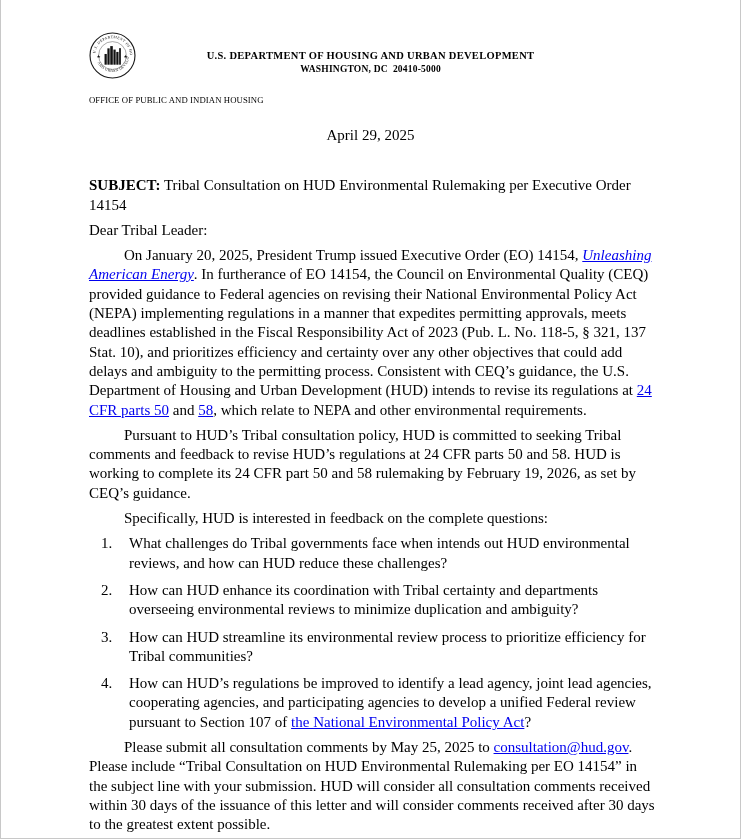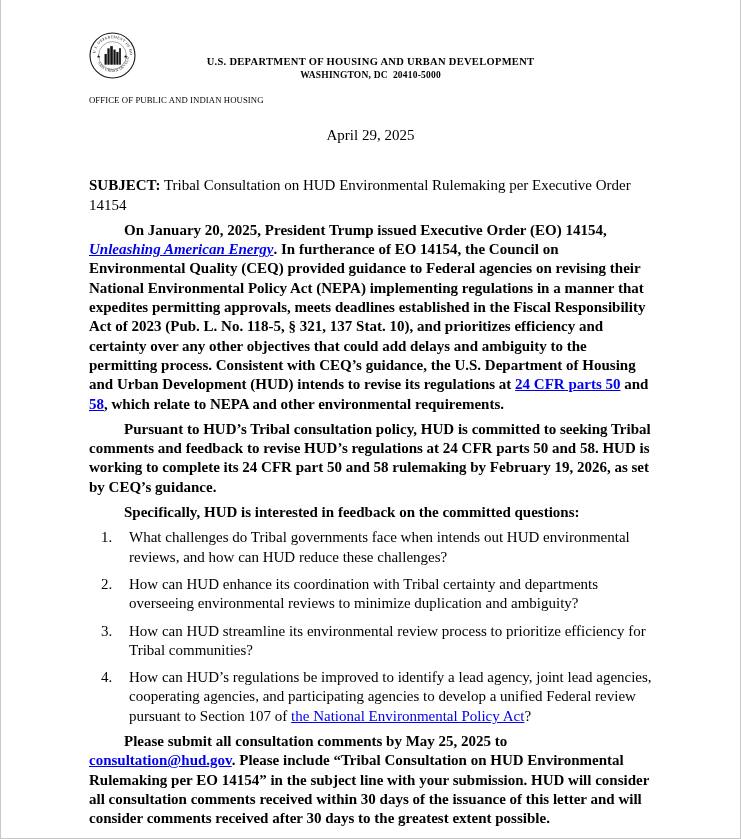--- a/index.html
+++ b/index.html
@@ -12,30 +12,30 @@
     border-right:1px solid #c8c8c8;
     border-bottom:1px solid #c8c8c8;
     font-family:"Liberation Serif", serif;
     font-size:15px;
     line-height:19.3px;
     color:#000;
     overflow:hidden;
   }
   .letterhead { position:relative; height:101px; }
   .seal { position:absolute; left:88px; top:32px; width:47px; height:47px; }
-  .dept-block { position:absolute; top:56px; left:0; width:100%; text-align:center; }
+  .dept-block { position:absolute; top:50px; left:0; width:100%; text-align:center; }
   .dept { font-size:10.5px; font-weight:bold; letter-spacing:0.3px; line-height:12px; }
   .addr { font-size:9.5px; letter-spacing:0.2px; line-height:11px; margin-top:2px; white-space:pre-wrap;font-weight:bold; }
   .office { position:absolute; left:88px; top:91px; font-size:8.7px; letter-spacing:0.1px;text-align:right; }
   .date-line { text-align:center; margin-top:25px; }
   .content { margin-left:88px; width:568px; }
   .subject { margin-top:31px; }
   .subject-label { font-weight:bold; }
   .salutation { margin-top:6px; }
-  .para { margin-top:6px;font-weight:bold; }
+  .para { margin-top:6px; }
   .para.indent { text-indent:35px; }
   .questions { list-style:none; margin-top:6px; }
   .questions li { display:flex; margin-top:8px; }
   .questions li:first-child { margin-top:0; }
   .q-num { flex:0 0 28px; margin-left:12px; }
   .q-text { flex:1; }
   a.doc-link, .doc-link { color:var(--link-color, #0000EE); text-decoration:underline; cursor:pointer; }
   .italic { font-style:italic; }
 </style>
 </head>
@@ -73,25 +73,26 @@
       <div class="addr">WASHINGTON, DC  20410-5000</div>
     </div>
     <div class="office">OFFICE OF PUBLIC AND INDIAN HOUSING</div>
   </div>
 
   <div class="date-line">April 29, 2025</div>
 
   <div class="content">
     <div class="subject"><span class="subject-label">SUBJECT:</span> <span>Tribal Consultation on HUD Environmental Rulemaking per Executive Order 14154</span></div>
 
+    <div class="salutation">Dear Tribal Leader:</div>
 
     <div>
         <p class="para indent"><span>On January 20, 2025, President Trump issued Executive Order (EO) 14154, </span><a href="#" class="doc-link italic">Unleashing American Energy</a><span>. In furtherance of EO 14154, the Council on Environmental Quality (CEQ) provided guidance to Federal agencies on revising their National Environmental Policy Act (NEPA) implementing regulations in a manner that expedites permitting approvals, meets deadlines established in the Fiscal Responsibility Act of 2023 (Pub. L. No. 118-5, § 321, 137 Stat. 10), and prioritizes efficiency and certainty over any other objectives that could add delays and ambiguity to the permitting process. Consistent with CEQ’s guidance, the U.S. Department of Housing and Urban Development (HUD) intends to revise its regulations at </span><a href="#" class="doc-link">24 CFR parts 50</a><span> and </span><a href="#" class="doc-link">58</a><span>, which relate to NEPA and other environmental requirements.</span></p>
         <p class="para indent"><span>Pursuant to HUD’s Tribal consultation policy, HUD is committed to seeking Tribal comments and feedback to revise HUD’s regulations at 24 CFR parts 50 and 58. HUD is working to complete its 24 CFR part 50 and 58 rulemaking by February 19, 2026, as set by CEQ’s guidance.</span></p>
-        <p class="para indent"><span>Specifically, HUD is interested in feedback on the committed questions:</span></p>
+        <p class="para indent"><span>Specifically, HUD is interested in feedback on the complete questions:</span></p>
       </div>
 
     <ol class="questions">
         <li>
           <span class="q-num">1.</span>
           <span class="q-text"><span>What challenges do Tribal governments face when intends out HUD environmental reviews, and how can HUD reduce these challenges?</span></span>
         </li>
         <li>
           <span class="q-num">2.</span>
           <span class="q-text"><span>How can HUD enhance its coordination with Tribal certainty and departments overseeing environmental reviews to minimize duplication and ambiguity?</span></span>

